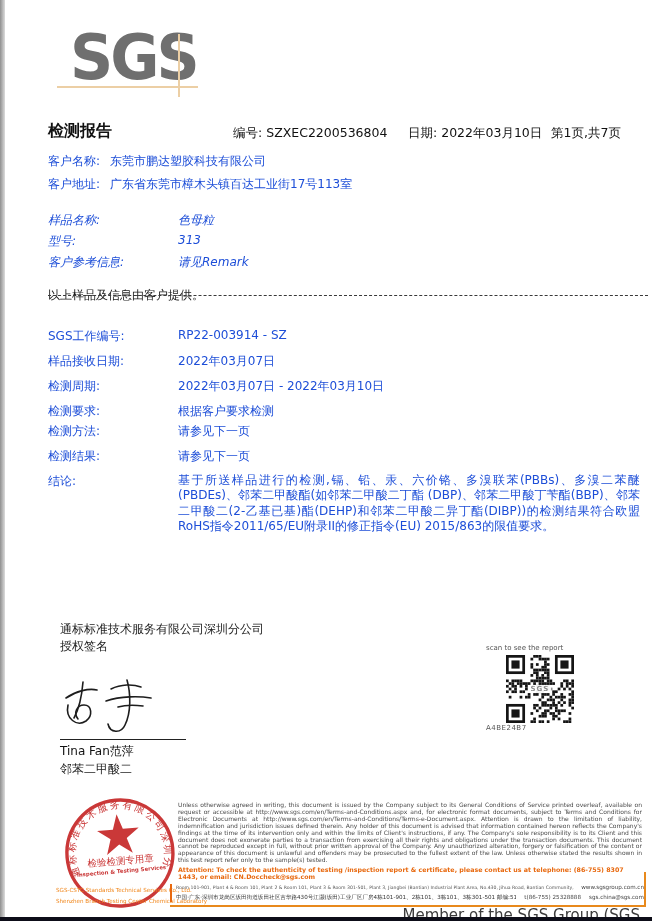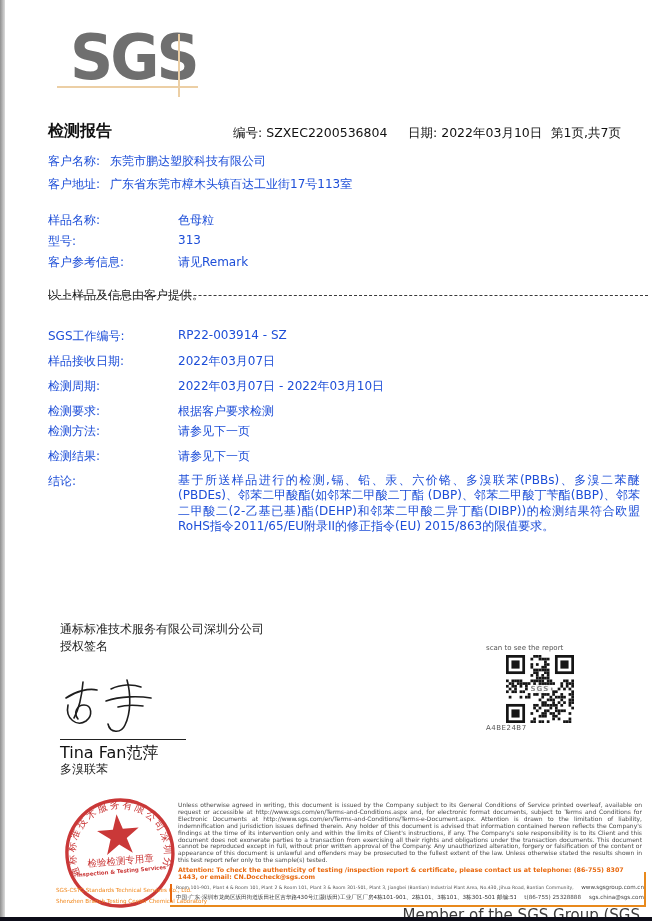--- a/index.html
+++ b/index.html
@@ -31,36 +31,36 @@
   
   .sec { position:absolute; }
   .row { display:flex; align-items:flex-start; font-size:12px; color:#1d4ed8; }
   .lbl { flex:0 0 62px; }
   .val { white-space:nowrap; }
 
   .sec-customer { left:48px; top:153px; width:580px; }
   .sec-customer .row { height:23px; }
 
   .sec-sample { left:48px; top:212px; width:580px; }
-  .sec-sample .row { height:21px; }
+  .sec-sample .row { height:21px;font-style:italic; }
   .sec-sample .lbl, .sec-details .lbl { flex:0 0 130px; }
   .sample-note { font-size:12px; color:#1c1c1c; margin-top:12px; }
 
   .divider { left:48px; top:295px; width:600px; border-top:1.5px dashed #3a3a3a; }
 
   .sec-details { left:48px; top:328px; width:594px; }
   .sec-details .row { margin-bottom:8px; }
   .sec-details .row.tight { margin-bottom:3px; }
   .conclusion-row .val { white-space:normal; width:462px; line-height:15.3px; text-align:justify; }
 
   
   .sig-company { left:60px; top:621px; font-size:12px; color:#1c1c1c; line-height:17px; }
   .sig-svg { left:58px; top:676px; }
   .sig-line { left:60px; top:739px; width:126px; border-top:1.5px solid #222; }
-  .sig-name { left:60px; top:743px; font-size:16px; color:#111; }
+  .sig-name { left:60px; top:743px; font-size:12px; color:#111; }
   .sig-role { left:60px; top:761px; font-size:12px; color:#1c1c1c; }
 
   
   .qr-block { left:486px; top:644px; width:108px; }
   .qr-caption { font-size:7px; color:#555; }
   .qr-box { position:relative; width:68px; height:68px; margin:3px auto 1px; background:#fff; }
   .qr-center { position:absolute; top:50%; left:50%; transform:translate(-50%,-50%);
     background:#fff; padding:0 2px; font-size:7px; font-weight:bold; color:#8a8a8a;
     letter-spacing:1px; opacity:.95; }
   .qr-code-text { font-size:7px; color:#555; letter-spacing:.5px; }
@@ -176,21 +176,21 @@
     <path d="M25,6 C24,18 21,33 16,42"></path>
     <path d="M10,29 C7,43 19,51 28,45 C35,40 34,29 26,29 C19,29 15,37 20,43"></path>
     <path d="M53,13 C63,8 75,8 83,11"></path>
     <path d="M48,25 C63,20 81,20 93,22"></path>
     <path d="M69,4 C73,18 73,37 67,49 C63,58 52,57 50,48"></path>
     <path d="M60,31 C67,29 77,29 85,30"></path>
   </g>
 </svg>
 <div class="abs sig-line"></div>
 <div class="abs sig-name">Tina Fan范萍</div>
-<div class="abs sig-role">多溴联苯</div>
+<div class="abs sig-role">邻苯二甲酸二</div>
 
 <div class="abs qr-block">
   <div class="qr-caption">scan to see the report</div>
   <div class="qr-box">
     <svg id="qr-svg" width="68" height="68" viewBox="0 0 68 68">
         <rect x="27.20" y="0.00" width="2.72" height="2.72" fill="#151515"></rect>
         <rect x="29.92" y="0.00" width="2.72" height="2.72" fill="#151515"></rect>
         <rect x="32.64" y="0.00" width="2.72" height="2.72" fill="#151515"></rect>
         <rect x="24.48" y="2.72" width="2.72" height="2.72" fill="#151515"></rect>
         <rect x="32.64" y="2.72" width="2.72" height="2.72" fill="#151515"></rect>

